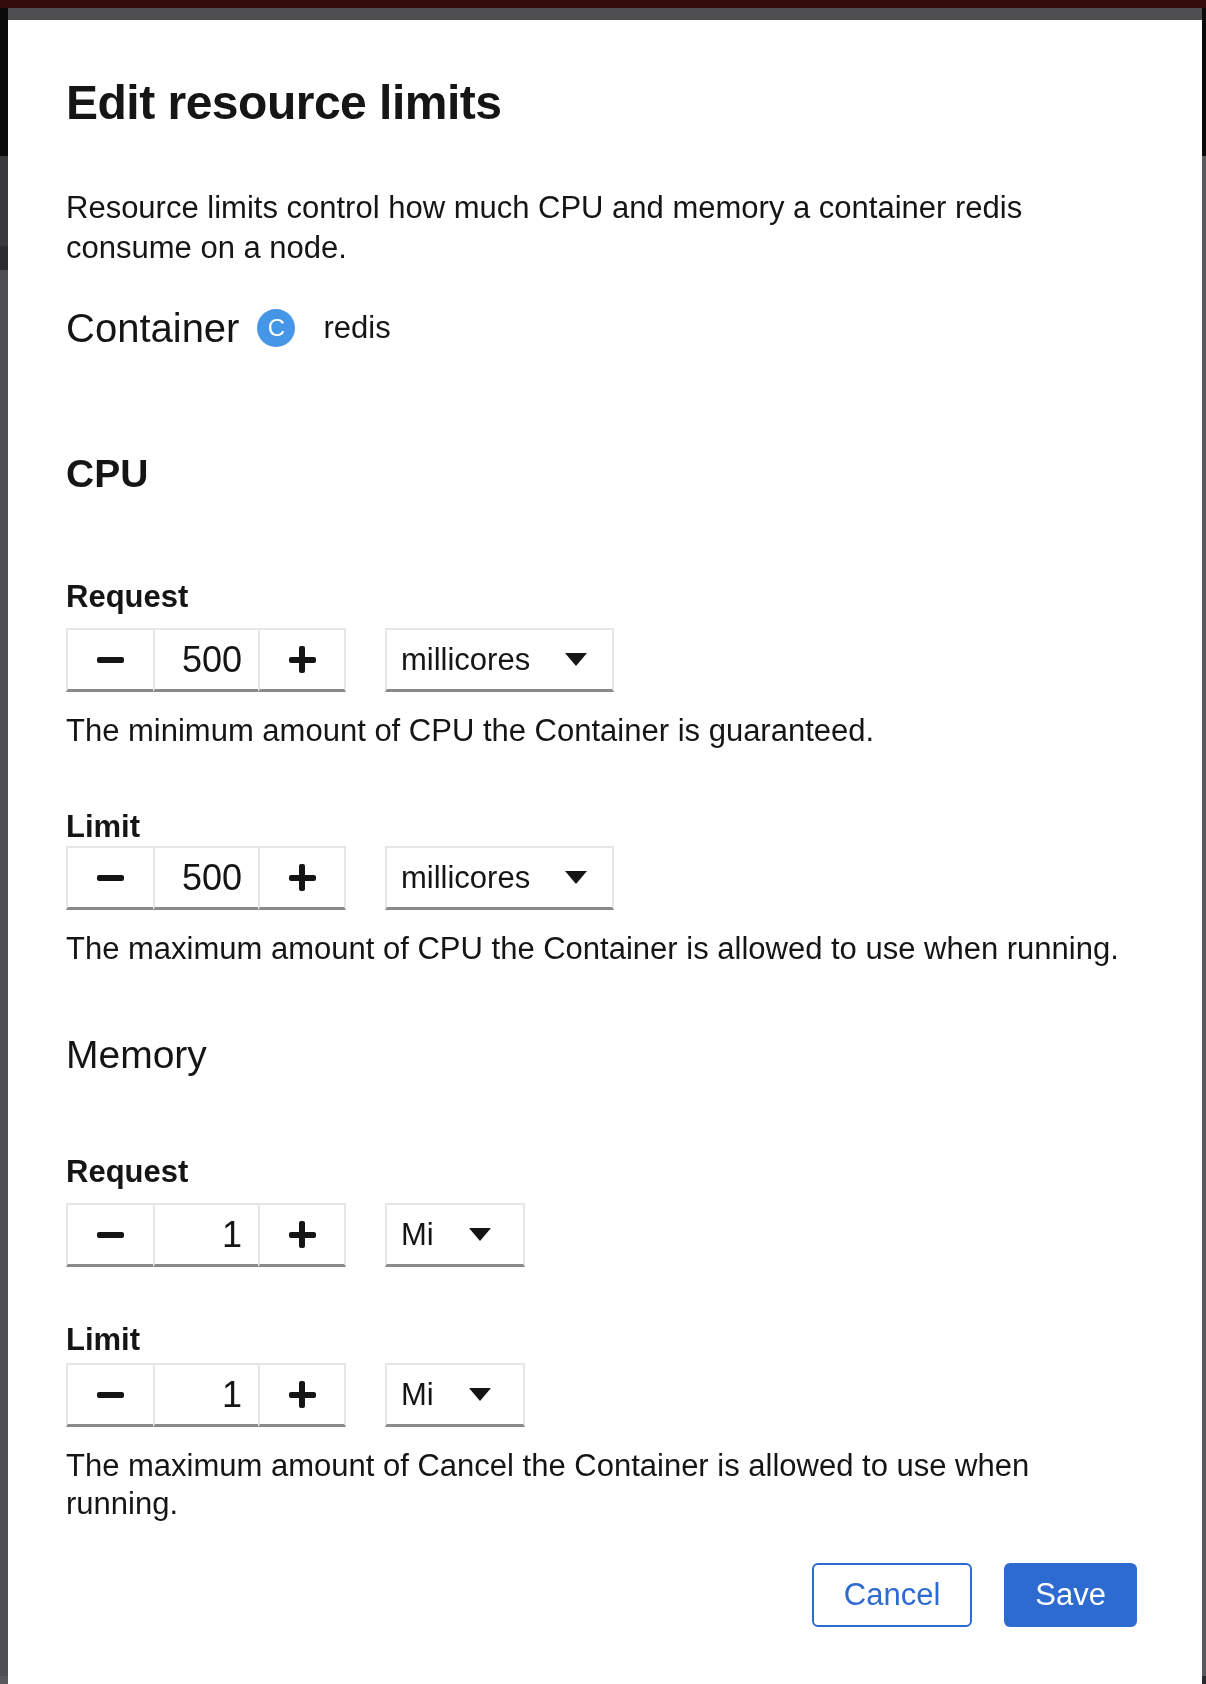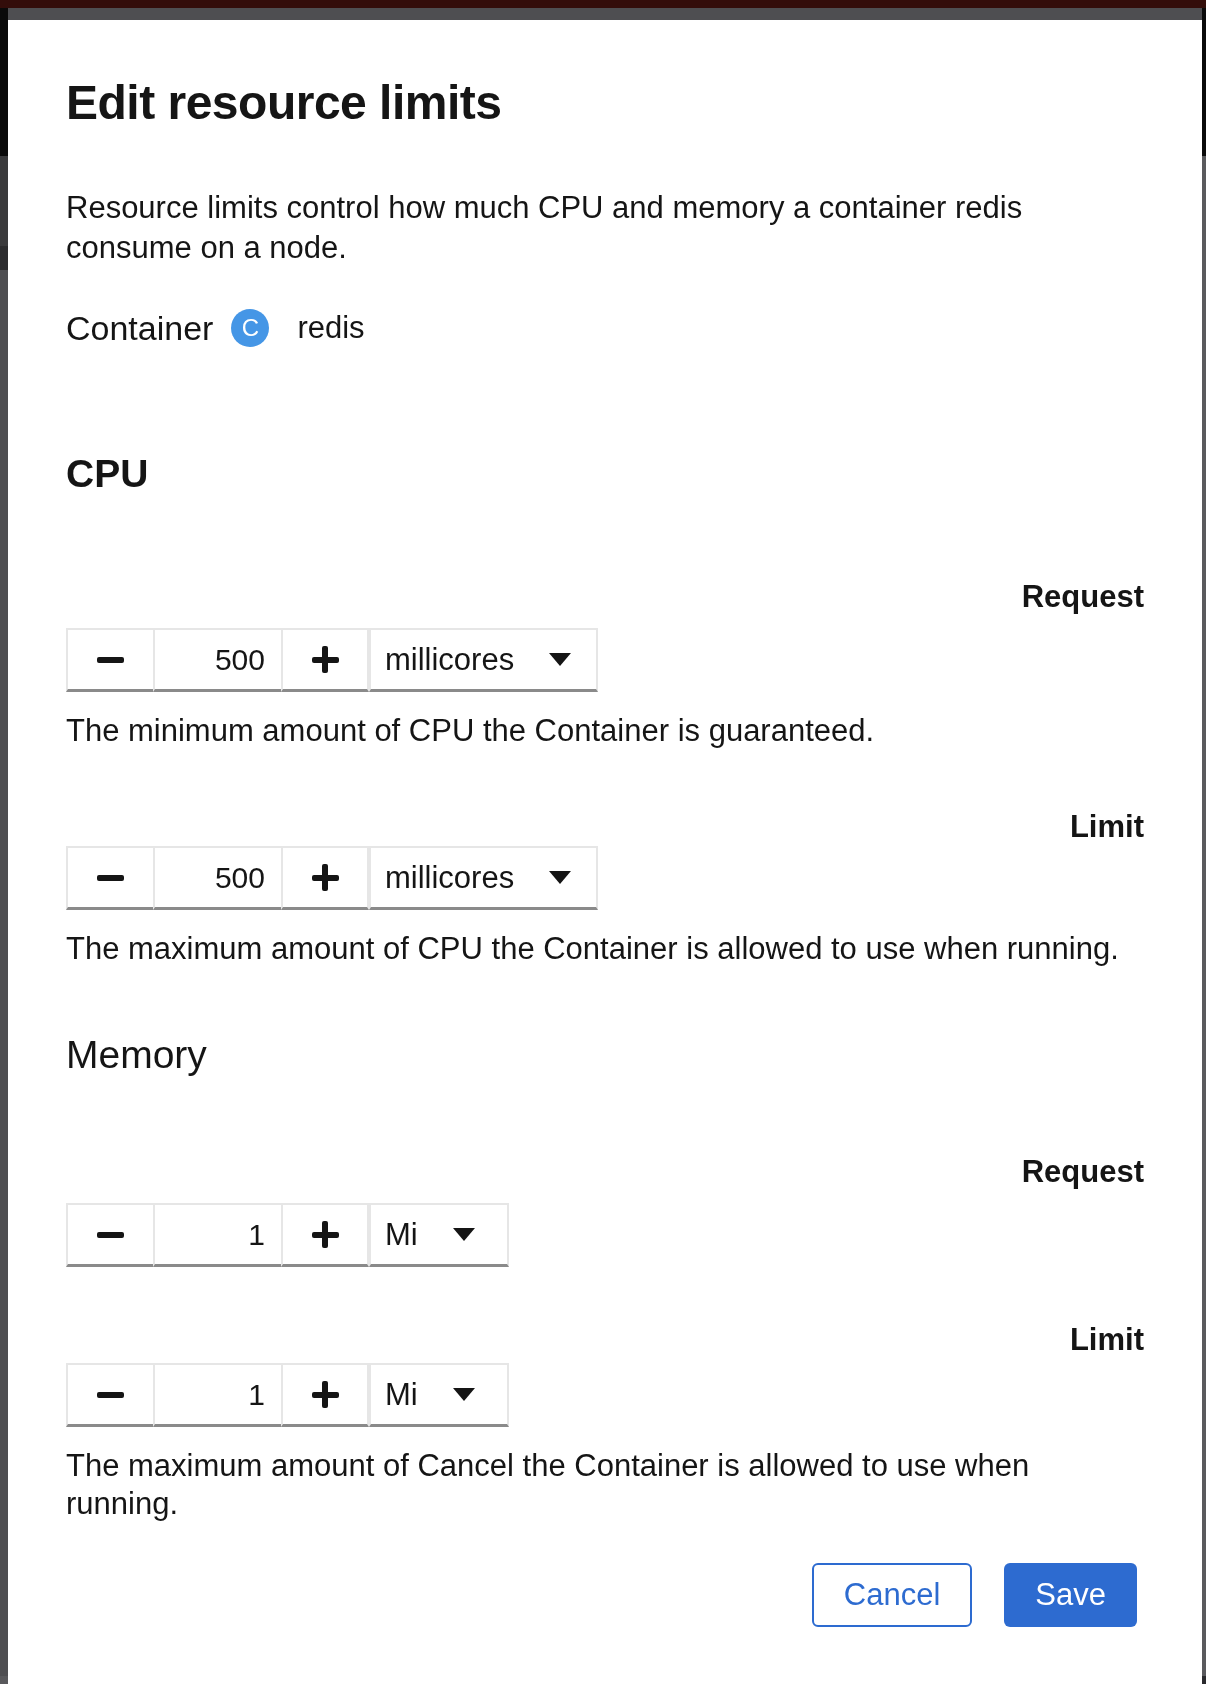--- a/index.html
+++ b/index.html
@@ -21,61 +21,61 @@
 
   .modal {
     position:absolute; left:8px; top:20px; width:1194px; height:1668px;
     background:#ffffff; padding:52px 58px 0 58px;
   }
 
   .title { font-size:48px; line-height:62px; font-weight:700; margin:0; letter-spacing:-0.5px; }
   .description { font-size:31px; line-height:40px; margin-top:54px; }
 
   .container-row { margin-top:38px; display:flex; align-items:center; height:44px; }
-  .container-label { font-size:34px;text-align:center; }
+  .container-label { font-size:40px;text-align:center; }
   .resource-badge {
     width:38px; height:38px; border-radius:50%; background:#4596e6;
     color:#fff; font-size:24px; font-weight:500;
     display:flex; align-items:center; justify-content:center;
     margin-left:18px; flex:0 0 auto;
   }
   .container-name { font-size:31px; margin-left:28px; }
 
   .section-heading { font-size:39px; line-height:48px; font-weight:400; margin:0; }
   .heading-cpu { margin-top:100px;font-weight:bold; }
   .heading-memory { margin-top:63px; }
 
-  .field-label { font-size:31px; line-height:34px; font-weight:700;text-align:right; }
+  .field-label { font-size:31px; line-height:34px; font-weight:700; }
   .mt-req-1 { margin-top:82px; }  .mt-row-1 { margin-top:14px; }
   .mt-lim-1 { margin-top:60px; }  .mt-row-2 { margin-top:2px;  }
   .mt-req-2 { margin-top:76px; }  .mt-row-3 { margin-top:14px; }
   .mt-lim-2 { margin-top:56px; }  .mt-row-4 { margin-top:6px;  }
 
   .control-row { display:flex; align-items:stretch; height:64px; }
 
   .number-input { display:flex; }
   .seg {
     background:#fff; border:2px solid #e6e6e6; border-bottom:3px solid #8a8a8a;
     height:64px;
   }
   .seg + .seg { margin-left:-2px; }
   .step-btn { width:89px; display:flex; align-items:center; justify-content:center; padding:0; cursor:pointer; }
   .step-btn.plus { width:88px; }
   .minus-icon { display:block; width:27px; height:6px; background:#151515; border-radius:2px; }
   .plus-icon { position:relative; display:block; width:27px; height:27px; }
   .plus-icon::before { content:""; position:absolute; left:0; top:10.5px; width:27px; height:6px; background:#151515; border-radius:2px; }
   .plus-icon::after  { content:""; position:absolute; left:10.5px; top:0; width:6px; height:27px; background:#151515; border-radius:2px; }
   .num-field {
-    width:130px; font-size:30px; color:#151515; text-align:right;
+    width:107px; font-size:36px; color:#151515; text-align:right;
     padding:0 16px 0 6px; outline:none;
     font-family:"Liberation Sans","DejaVu Sans",sans-serif;
   }
 
   .unit-select {
-    display:flex; align-items:center;
+    margin-left:39px; display:flex; align-items:center;
     border:2px solid #e6e6e6; border-bottom:3px solid #8a8a8a;
     background:#fff; height:64px; padding-left:14px; cursor:pointer;
   }
   .unit-select.wide   { width:229px; }
   .unit-select.narrow { width:140px; }
   .unit-label { font-size:31px; color:#151515; }
   .caret-down-icon {
     width:0; height:0; margin-left:35px;
     border-left:11px solid transparent; border-right:11px solid transparent;
     border-top:13px solid #151515;

